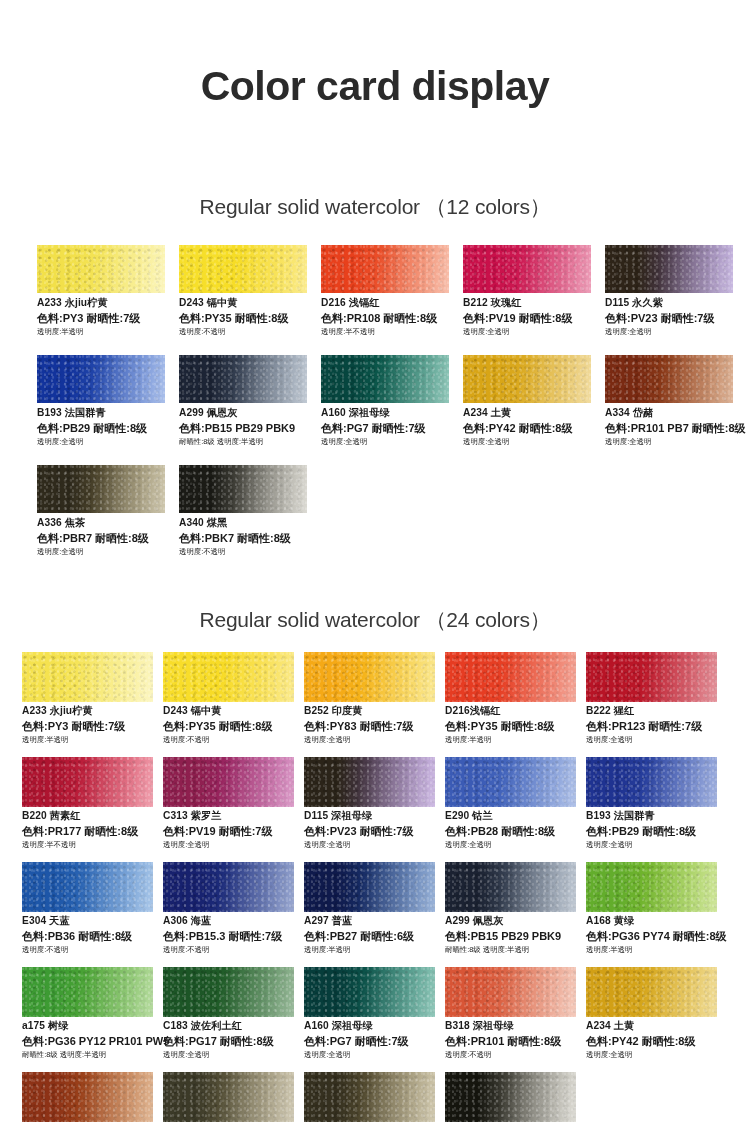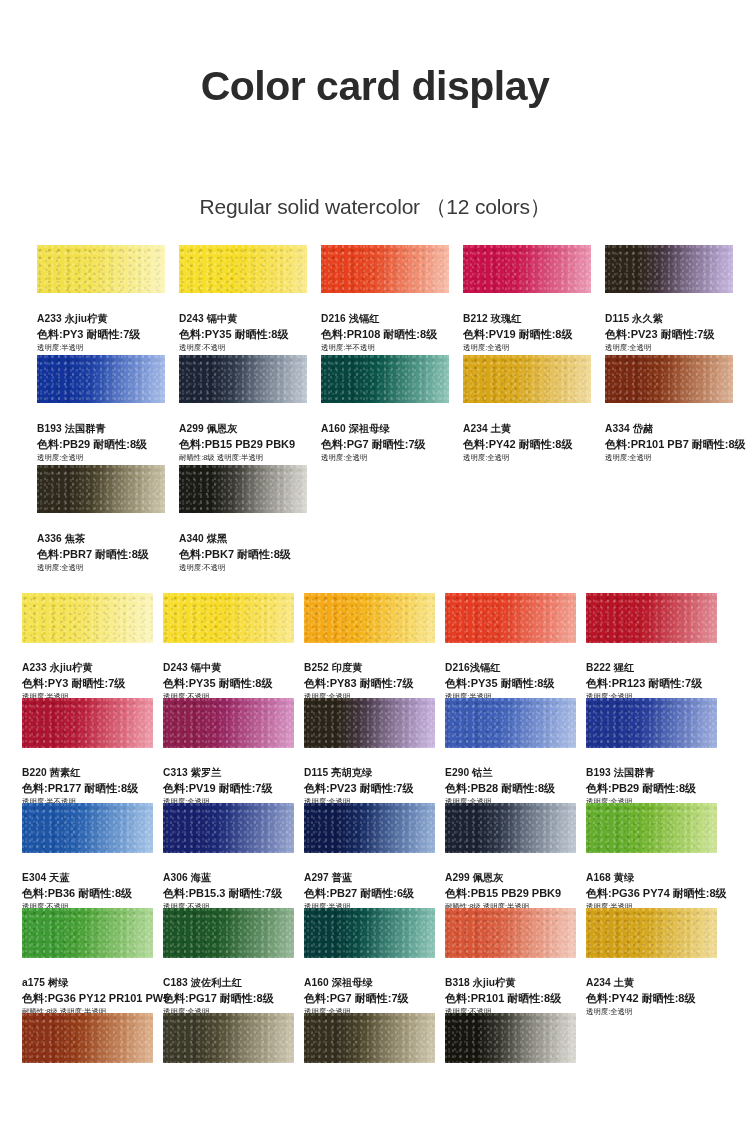--- a/index.html
+++ b/index.html
@@ -63,21 +63,21 @@
     background-size:7px 6px,9px 8px,6px 7px,11px 9px,8px 10px,10px 7px;
     opacity:.85;pointer-events:none;
   }
   .swatch .wash{
     position:absolute;inset:0;pointer-events:none;
     background:linear-gradient(100deg,rgba(255,255,255,0) 44%,rgba(255,255,255,.30) 78%,rgba(255,255,255,.52) 100%);
   }
 
   .name{
     font-size:10.5px;font-weight:bold;color:#1b1b1b;
-    line-height:1.25;white-space:nowrap;letter-spacing:.1px;margin-top:16px;
+    line-height:1.25;white-space:nowrap;letter-spacing:.1px;
   }
   .spec{
     font-size:11px;font-weight:bold;color:#1b1b1b;
     line-height:1.5;white-space:nowrap;letter-spacing:0px;
   }
   .spec2{
     font-size:7.4px;font-weight:normal;color:#1b1b1b;
     line-height:1.5;white-space:nowrap;
   }
   .grid12 .name{font-size:10.2px;}
@@ -222,20 +222,21 @@
           <div class="info">
             <div class="name">A340 煤黑</div>
             <div class="spec">色料:PBK7   耐晒性:8级</div>
             <div class="spec2">透明度:不透明</div>
           </div>
         </div>
       </div>
   </div>
 
   <div class="section sec24">
+    <div class="section-title">Regular solid watercolor （24 colors）</div>
     <div class="grid24" id="grid24">
         <div class="cell">
           <div class="swatch" style="background: linear-gradient(92deg, rgb(245, 226, 79) 0%, rgb(245, 226, 79) 26%, rgb(248, 236, 126) 100%);">
             <div class="grain"></div>
             <div class="wash"></div>
           </div>
           <div class="info">
             <div class="name">A233 永jiu柠黄</div>
             <div class="spec">色料:PY3    耐晒性:7级</div>
             <div class="spec2">透明度:半透明</div>
@@ -306,21 +307,21 @@
             <div class="spec">色料:PV19    耐晒性:7级</div>
             <div class="spec2">透明度:全透明</div>
           </div>
         </div>
         <div class="cell">
           <div class="swatch" style="background: linear-gradient(92deg, rgb(43, 36, 25) 0%, rgb(43, 36, 25) 26%, rgb(154, 114, 198) 100%);">
             <div class="grain"></div>
             <div class="wash"></div>
           </div>
           <div class="info">
-            <div class="name">D115 亮胡克绿</div>
+            <div class="name">D115 深祖母绿</div>
             <div class="spec">色料:PV23    耐晒性:7级</div>
             <div class="spec2">透明度:全透明</div>
           </div>
         </div>
         <div class="cell">
           <div class="swatch" style="background: linear-gradient(92deg, rgb(59, 91, 181) 0%, rgb(59, 91, 181) 26%, rgb(91, 127, 207) 100%);">
             <div class="grain"></div>
             <div class="wash"></div>
           </div>
           <div class="info">
@@ -427,21 +428,21 @@
             <div class="spec">色料:PG7     耐晒性:7级</div>
             <div class="spec2">透明度:全透明</div>
           </div>
         </div>
         <div class="cell">
           <div class="swatch" style="background: linear-gradient(92deg, rgb(216, 85, 54) 0%, rgb(216, 85, 54) 26%, rgb(232, 145, 116) 100%);">
             <div class="grain"></div>
             <div class="wash"></div>
           </div>
           <div class="info">
-            <div class="name">B318 永jiu柠黄</div>
+            <div class="name">B318 深祖母绿</div>
             <div class="spec">色料:PR101  耐晒性:8级</div>
             <div class="spec2">透明度:不透明</div>
           </div>
         </div>
         <div class="cell">
           <div class="swatch" style="background: linear-gradient(92deg, rgb(210, 160, 22) 0%, rgb(210, 160, 22) 26%, rgb(224, 184, 44) 100%);">
             <div class="grain"></div>
             <div class="wash"></div>
           </div>
           <div class="info">

